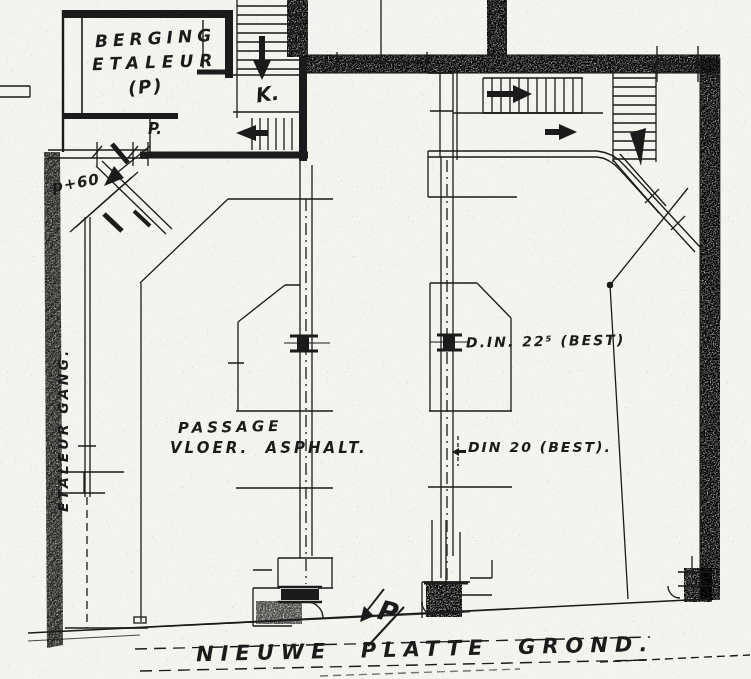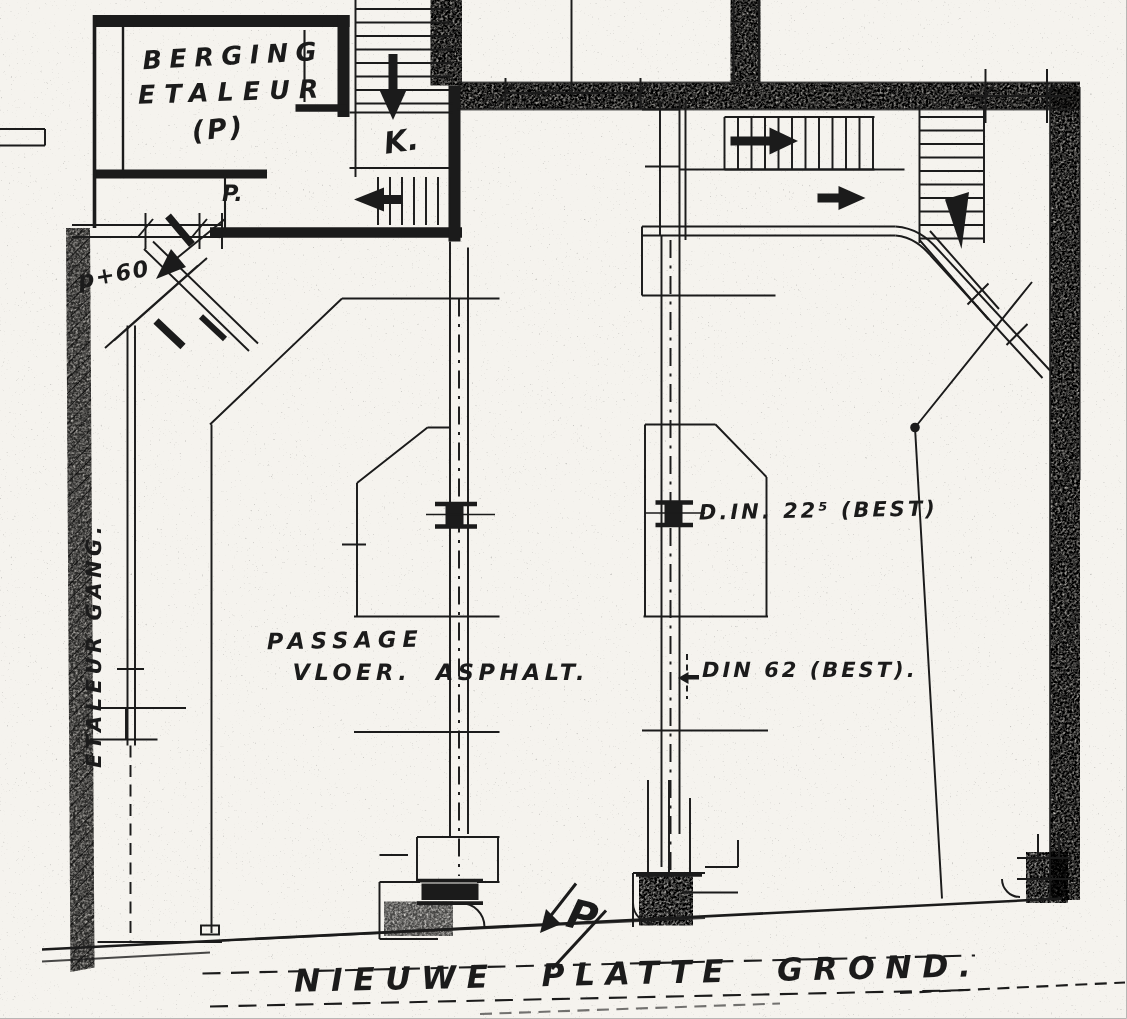--- a/index.html
+++ b/index.html
@@ -215,19 +215,19 @@
 </svg>
 
 <div class="lbl lbl-room" style="left:95px;top:30px;transform:rotate(-3deg);">BERGING</div>
 <div class="lbl lbl-room2" style="left:92px;top:54px;transform:rotate(-2deg);">ETALEUR</div>
 <div class="lbl lbl-p-paren" style="left:128px;top:78px;transform:rotate(-6deg);">(P)</div>
 <div class="lbl lbl-k" style="left:256px;top:84px;transform:rotate(-8deg);">K.</div>
 <div class="lbl lbl-small" style="left:148px;top:122px;">P.</div>
 <div class="lbl lbl-level" style="left:52px;top:176px;transform:rotate(-10deg);">p+60</div>
 <div class="lbl lbl-corridor" style="left:56px;top:512px;width:220px;">ETALEUR GANG.</div>
 <div class="lbl lbl-passage" style="left:178px;top:420px;transform:rotate(-1deg);">PASSAGE</div>
-<div class="lbl lbl-passage" style="left:170px;top:441px;letter-spacing:3px;margin-left:25px;">VLOER.  ASPHALT.</div>
+<div class="lbl lbl-passage" style="left:170px;top:441px;letter-spacing:3px;">VLOER.  ASPHALT.</div>
 <div class="lbl lbl-beam" style="left:466px;top:334px;transform:rotate(-1deg);">D.IN. 22⁵ (BEST)</div>
-<div class="lbl lbl-beam" style="left:468px;top:440px;">DIN 62 (BEST).</div>
+<div class="lbl lbl-beam" style="left:468px;top:440px;">DIN 20 (BEST).</div>
 <div class="lbl lbl-entry" style="left:378px;top:598px;">P</div>
 <div class="lbl lbl-title" style="left:196px;top:638px;">NIEUWE  PLATTE  GROND.</div>
 
 </div>
 
 </body></html>

